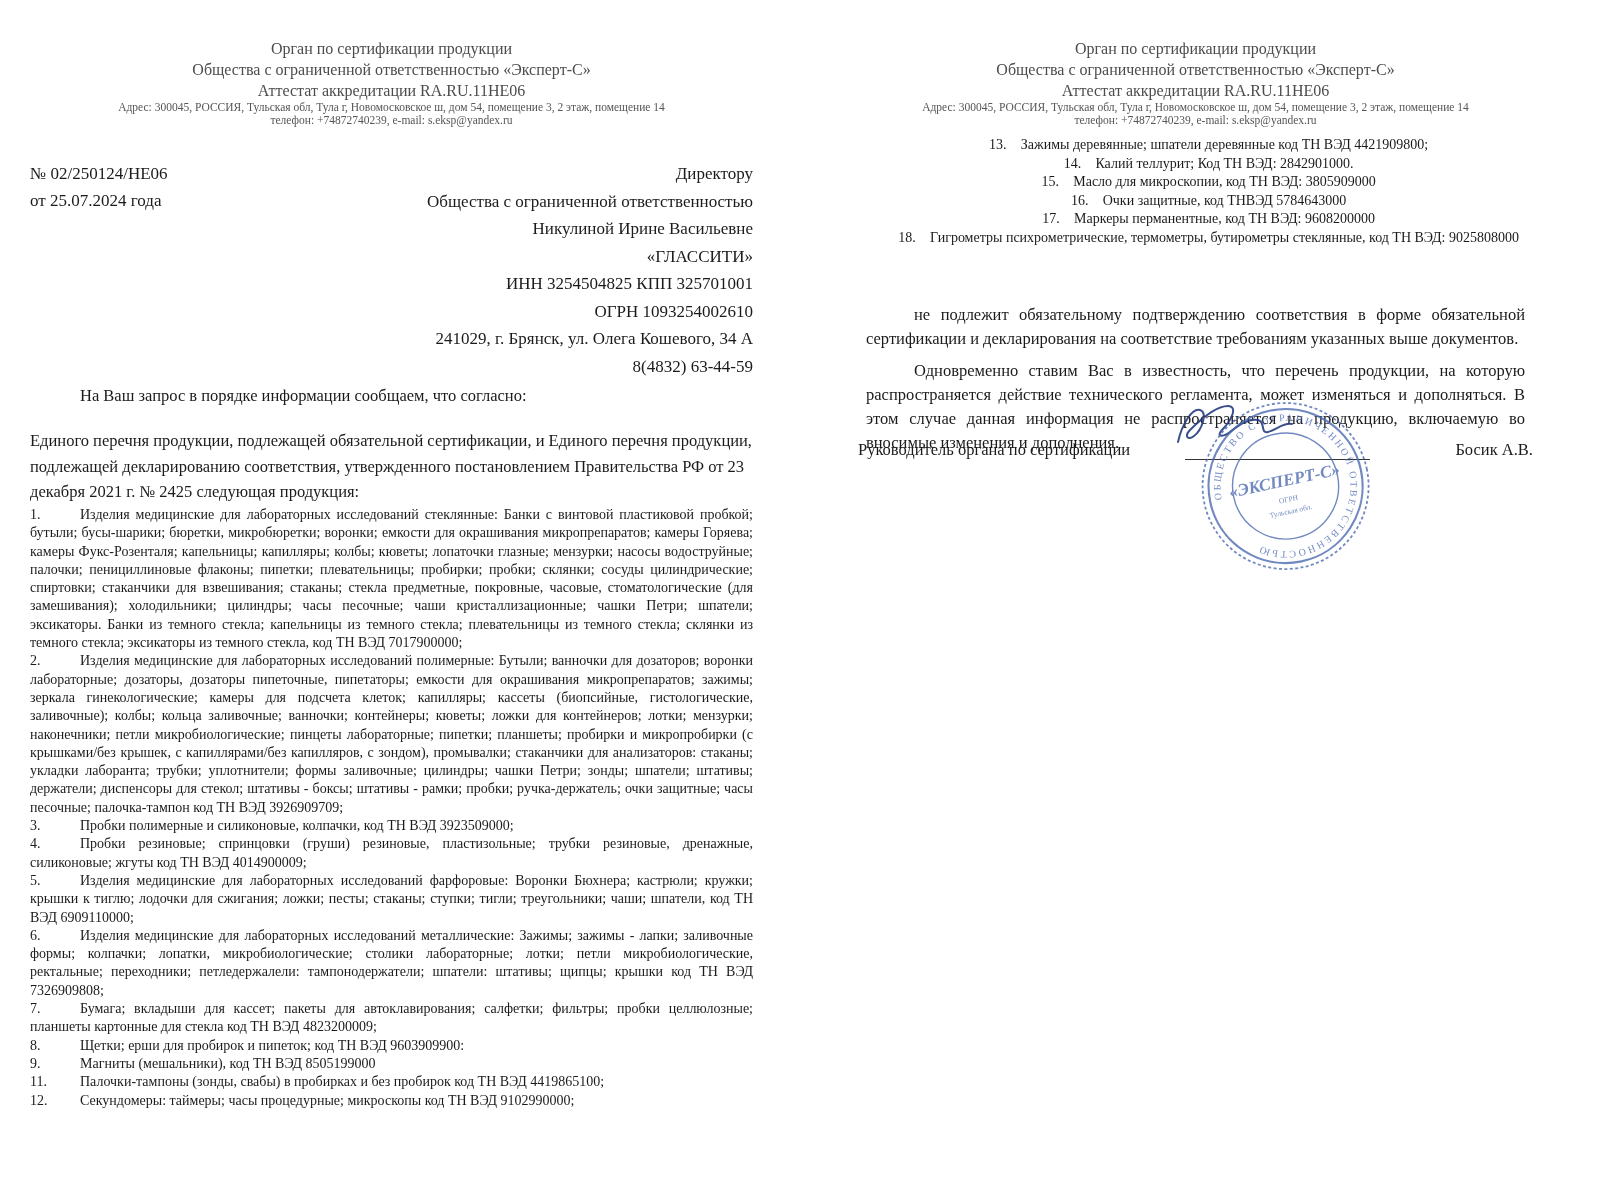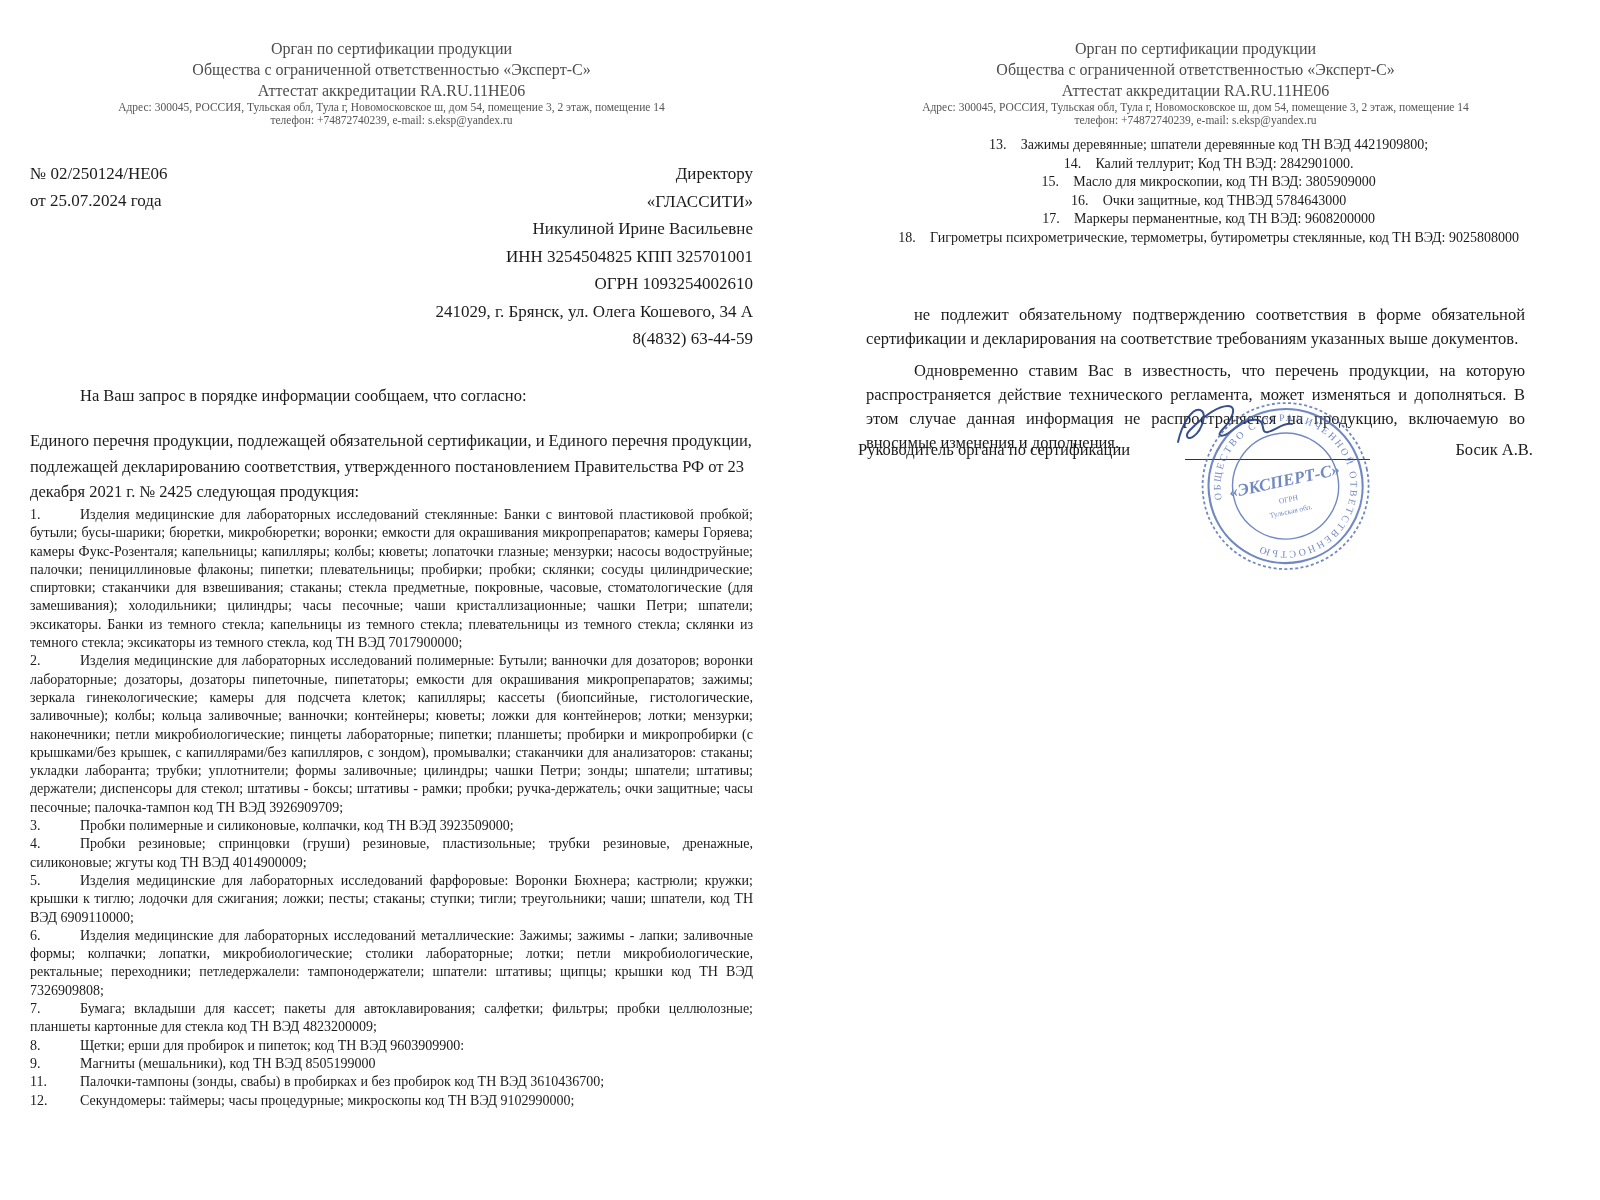--- a/index.html
+++ b/index.html
@@ -57,24 +57,25 @@
 
   <div class="ref-block">
     <p>№ 02/250124/НЕ06</p>
     <p>от 25.07.2024 года</p>
   </div>
 
   <div class="addressee">
 
       <p>Директору</p>
 
+      <p>Общества с ограниченной ответственностью</p>
+
+      <p>Никулиной Ирине Васильевне</p>
 
       <p>«ГЛАССИТИ»</p>
-
-      <p>Никулиной Ирине Васильевне</p>
 
       <p>ИНН 3254504825 КПП 325701001</p>
 
       <p>ОГРН 1093254002610</p>
 
       <p>241029, г. Брянск, ул. Олега Кошевого, 34 А</p>
 
       <p>8(4832) 63-44-59</p>
     </div>
 
@@ -95,21 +96,21 @@
       <p class="item"><span class="num">5.</span><span>Изделия медицинские для лабораторных исследований фарфоровые: Воронки Бюхнера; кастрюли; кружки; крышки к тиглю; лодочки для сжигания; ложки; песты; стаканы; ступки; тигли; треугольники; чаши; шпатели, код ТН ВЭД 6909110000;</span></p>
 
       <p class="item"><span class="num">6.</span><span>Изделия медицинские для лабораторных исследований металлические: Зажимы; зажимы - лапки; заливочные формы; колпачки; лопатки, микробиологические; столики лабораторные; лотки; петли микробиологические, ректальные; переходники; петледержалели: тампонодержатели; шпатели: штативы; щипцы; крышки код ТН ВЭД 7326909808;</span></p>
 
       <p class="item"><span class="num">7.</span><span>Бумага; вкладыши для кассет; пакеты для автоклавирования; салфетки; фильтры; пробки целлюлозные; планшеты картонные для стекла код ТН ВЭД 4823200009;</span></p>
 
       <p class="item"><span class="num">8.</span><span>Щетки; ерши для пробирок и пипеток; код ТН ВЭД 9603909900:</span></p>
 
       <p class="item"><span class="num">9.</span><span>Магниты (мешальники), код ТН ВЭД 8505199000</span></p>
 
-      <p class="item"><span class="num">11.</span><span>Палочки-тампоны (зонды, свабы) в пробирках и без пробирок код ТН ВЭД 3610436700;</span></p>
+      <p class="item"><span class="num">11.</span><span>Палочки-тампоны (зонды, свабы) в пробирках и без пробирок код ТН ВЭД 4419865100;</span></p>
 
       <p class="item"><span class="num">12.</span><span>Секундомеры: таймеры; часы процедурные; микроскопы код ТН ВЭД 9102990000;</span></p>
     </div>
 
 </div>
 
 <div class="page page-right">
 
   <div class="doc-header">
     <p class="big">Орган по сертификации продукции</p>

